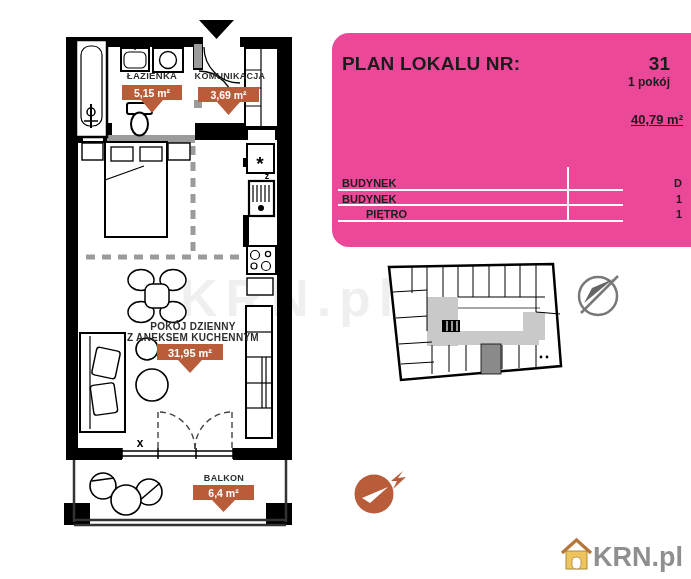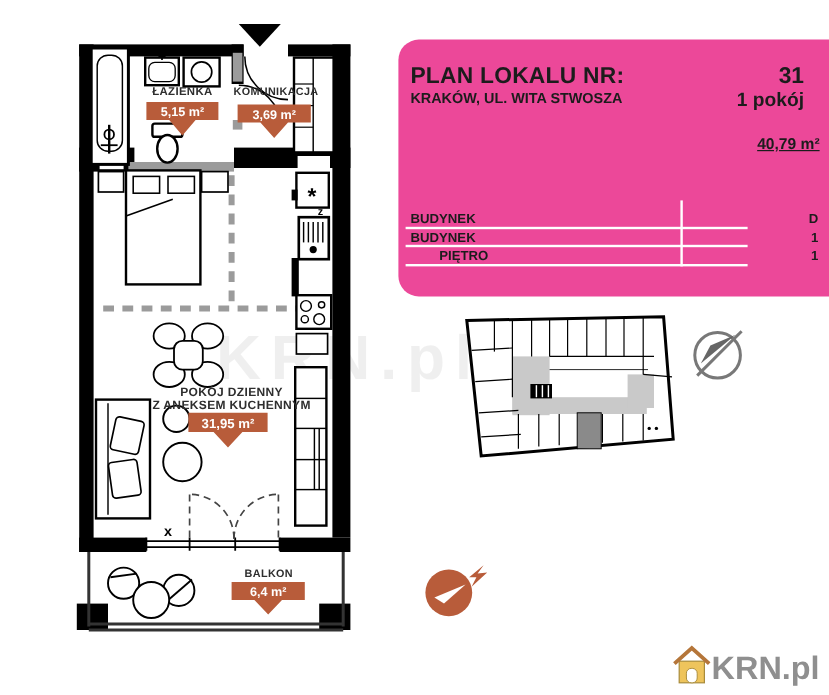--- a/index.html
+++ b/index.html
@@ -4,21 +4,21 @@
 <style>
   html,body{margin:0;padding:0;background:#fff;}
   .page{position:relative;width:691px;height:579px;background:#fff;overflow:hidden;
         font-family:"Liberation Sans",sans-serif;}
   .gfx{position:absolute;left:0;top:0;}
   .panel{position:absolute;left:332px;top:33px;width:386px;height:214px;background:#ec4899;border-radius:17px;}
   .panel span{position:absolute;font-weight:bold;color:#1c1c1c;white-space:nowrap;}
   .p-title{left:10px;top:20px;font-size:19px;letter-spacing:.2px;}
   .p-number{right:48px;top:20px;font-size:19px;}
   .p-address{left:10px;top:42px;font-size:12px;}
-  .p-rooms{right:48px;top:42px;font-size:16px;}
+  .p-rooms{right:48px;top:42px;font-size:12px;}
   .p-arealabel{left:10px;top:80px;font-size:12.5px;}
   .p-areavalue{right:35px;top:79px;font-size:13px;text-decoration:underline;}
   .p-row-label{left:10px;font-size:11px;}
   .p-row-value{right:36px;font-size:11px;}
   .row0{top:144px;} .row1{top:160px;} .row2{top:175px;padding-left:24px;}
   .sep{position:absolute;left:6px;width:285px;height:2px;background:#fff;}
   .sep0{top:156px;} .sep1{top:171px;} .sep2{top:187px;}
   .vsep{position:absolute;left:235px;top:134px;width:2px;height:55px;background:#fff;}
   svg text{font-family:"Liberation Sans",sans-serif;}
   .room-label{font-weight:bold;fill:#2e2e2e;text-anchor:middle;letter-spacing:.3px;}
@@ -28,21 +28,20 @@
   .logo-text{font-weight:bold;fill:#8f8f8f;font-size:27px;}
 </style>
 </head>
 <body>
 
 <div class="page">
 
   <div class="panel">
     <span class="p-title">PLAN LOKALU NR:</span>
     <span class="p-number">31</span>
-    <span class="p-address">KRAKÓW, UL. WITA STWOSZA</span>
     <span class="p-rooms">1 pokój</span>
     <span class="p-areavalue">40,79 m²</span>
     <span class="p-row-label row0">BUDYNEK</span>
     <span class="p-row-value row0">D</span>
     <span class="p-row-label row1">BUDYNEK</span>
     <span class="p-row-value row1">1</span>
     <span class="p-row-label row2">PIĘTRO</span>
     <span class="p-row-value row2">1</span>
     <div class="sep sep0"></div>
     <div class="sep sep1"></div>

